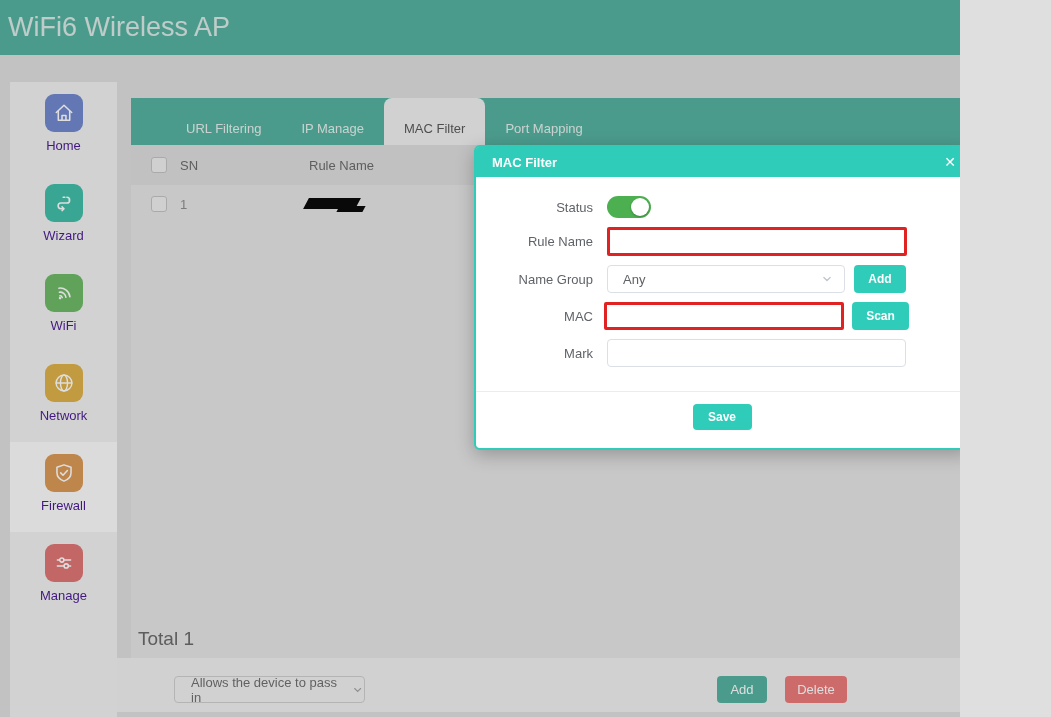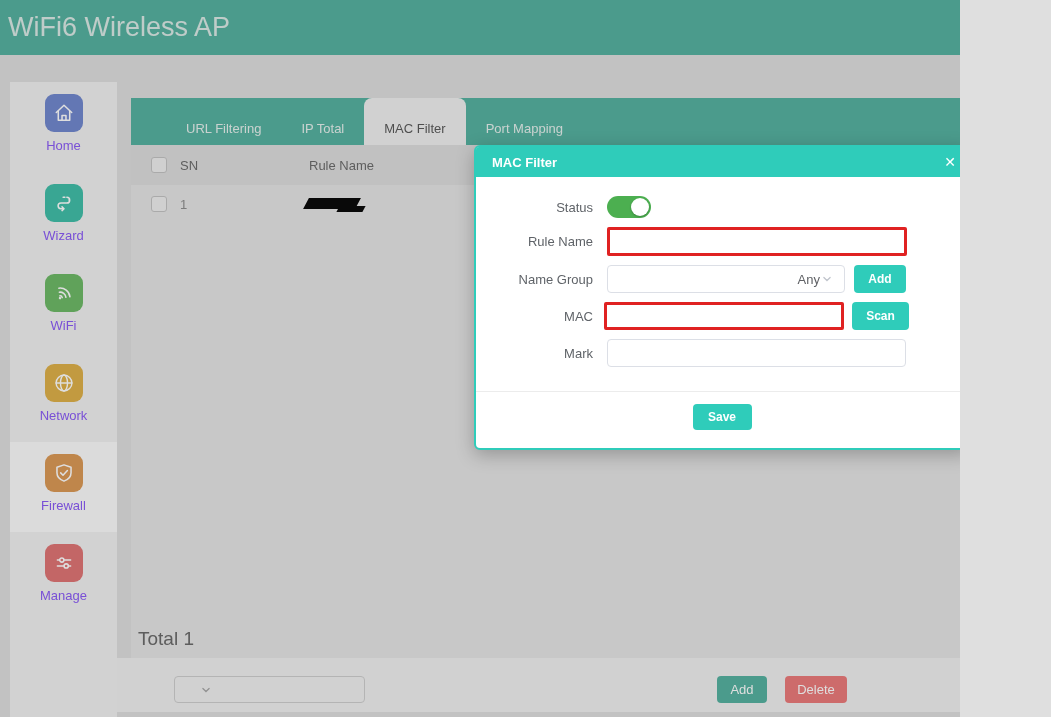--- a/index.html
+++ b/index.html
@@ -8,21 +8,21 @@
 
   
   .app-header { position:absolute; left:0; top:0; width:1051px; height:55px; background:#57b3a1; }
   .app-title { padding-left:8px; line-height:55px; font-size:27px; color:#dcebe7; }
 
   
   .sidebar { position:absolute; left:10px; top:82px; width:107px; height:635px; background:#f2f2f2; }
   .nav-item { width:107px; height:90px; display:flex; flex-direction:column; align-items:center; cursor:pointer; }
   .nav-item.active { background:#fcfcfc; }
   .tile { width:38px; height:38px; border-radius:9px; margin-top:12px; display:flex; align-items:center; justify-content:center; }
-  .nav-label { margin-top:6px; font-size:13px; color:#8b5cf6; }
+  .nav-label { margin-top:6px; font-size:13px; color:#4c1d95; }
   .t-home{background:#7289cf}.t-wizard{background:#42bfa9}.t-wifi{background:#6fba68}
   .t-network{background:#dfb14a}.t-firewall{background:#dc9a57}.t-manage{background:#e07676}
 
   
   .tabbar { position:absolute; left:131px; top:98px; width:920px; height:47px; background:#57b3a1; display:flex; padding-left:35px; }
   .tab { height:47px; line-height:47px; padding:7px 20px; font-size:13px; color:#e7f2ef; cursor:pointer; white-space:nowrap; }
   .tab.active { background:#f1f1f1; color:#5a5a5a; border-radius:8px 8px 0 0; }
 
   
   .table-head { position:absolute; left:131px; top:145px; width:920px; height:40px; background:#dedede; font-size:13px; color:#6d6d6d; }
@@ -59,21 +59,21 @@
   .modal-body { padding-top:19px; }
   .form-row { display:flex; align-items:center; margin-bottom:9px; }
   .f-label { width:117px; text-align:right; font-size:13px; color:#5f6368; margin-right:14px; flex:none; }
   .toggle { width:44px; height:22px; border-radius:11px; background:#4caf50; position:relative; cursor:pointer; }
   .toggle .knob { position:absolute; right:2px; top:2px; width:18px; height:18px; border-radius:50%; background:#fff; box-shadow:0 1px 2px rgba(0,0,0,0.25); }
   .red-box { border:3px solid #e02222; border-radius:2px; background:#fff; }
   .in-plain { border:none; outline:none; width:100%; height:100%; font-size:13px; padding:0 8px; background:transparent; font-family:"Liberation Sans",sans-serif; }
   .rule-box { width:300px; height:29px; }
   .mac-box { width:240px; height:28px; margin-left:-3px; }
   .select { width:238px; height:28px; border:1px solid #dcdfe6; border-radius:4px; display:flex; align-items:center; font-size:13px; color:#606266; padding:0 10px 0 15px; cursor:pointer; }
-  .select span { flex:1;text-align:right; }
+  .select span { flex:1; }
   .input { width:299px; height:28px; border:1px solid #dcdfe6; border-radius:4px; font-size:13px; padding:0 10px; outline:none; color:#606266; font-family:"Liberation Sans",sans-serif; }
   .btn-teal { background:#2fccba; color:#fff; font-weight:bold; font-size:12px; border:none; border-radius:4px; cursor:pointer; font-family:"Liberation Sans",sans-serif; }
   .btn-add { width:52px; height:28px; margin-left:9px; }
   .btn-scan { width:57px; height:28px; margin-left:8px; }
   .divider { height:1px; background:#ececec; margin-top:24px; }
   .modal-foot { display:flex; justify-content:center; padding-top:12px; }
   .btn-save { width:59px; height:26px; }
 </style>
 </head>
 <body>
@@ -145,21 +145,21 @@
           <path d="M4 12.7 h12"></path>
             <circle cx="12" cy="12.7" r="1.9" fill="#e07676"></circle>
         </svg>
       </div>
       <div class="nav-label">Manage</div>
     </div>
   </div>
 
   <div class="tabbar">
     <div class="tab">URL Filtering</div>
-    <div class="tab">IP Total</div>
+    <div class="tab">IP Manage</div>
     <div class="tab active">MAC Filter</div>
     <div class="tab">Port Mapping</div>
   </div>
 
   <div class="table-head">
     <div class="cell cb"></div>
     <div class="cell col-sn">SN</div>
     <div class="cell col-rule">Rule Name</div>
     <div class="cell col-status">Status</div>
   </div>
@@ -177,20 +177,21 @@
         </svg>
       </span>
     </div>
   </div>
   <div class="content-bg"></div>
 
   <div class="total-text">Total 1</div>
 
   <div class="footerbar">
     <div class="pass-select">
+      <span>Allows the device to pass in</span>
       <svg width="14" height="14" viewBox="0 0 18 18" fill="none" stroke="#a8a8a8" stroke-width="1.6" stroke-linecap="round">
           <path d="M5 7 l4 4 4 -4"></path>
         </svg>
     </div>
     <button class="btn btn-add-main">Add</button>
     <button class="btn btn-delete">Delete</button>
   </div>
 
   <div class="overlay"></div>
 

